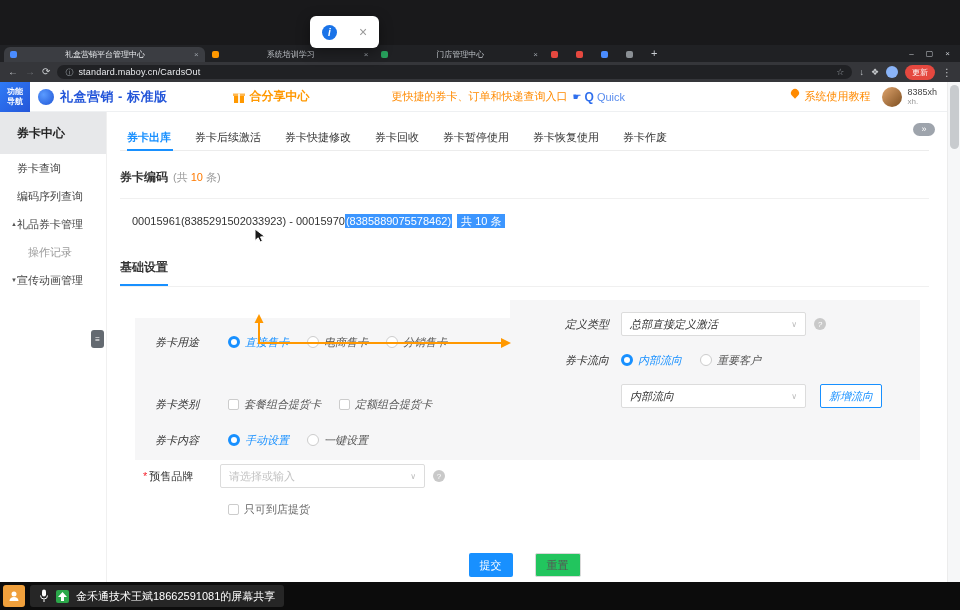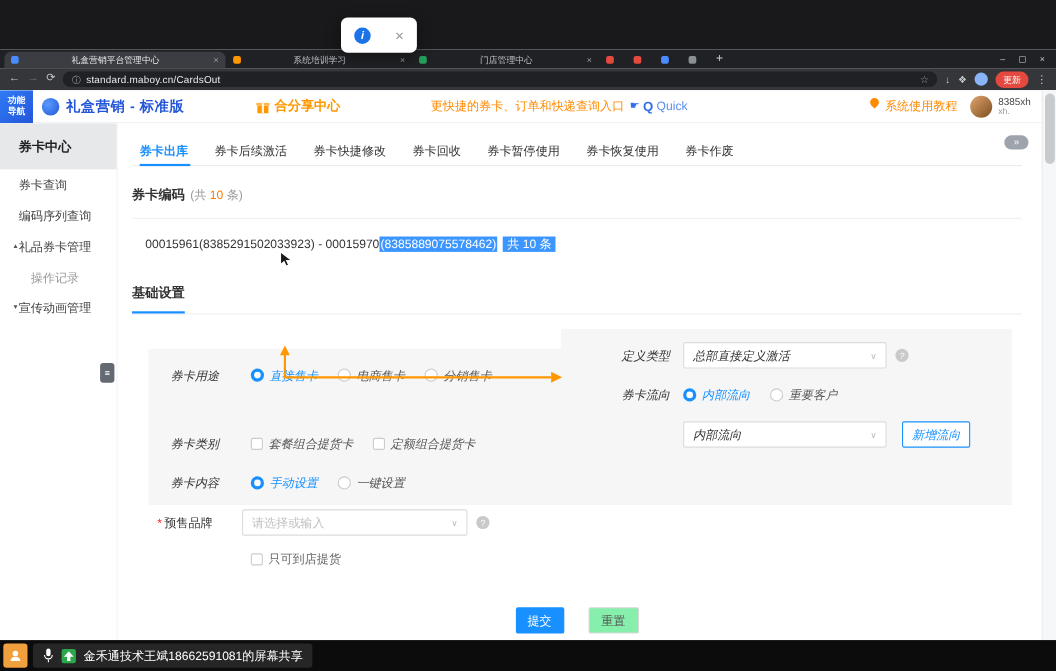--- a/index.html
+++ b/index.html
@@ -128,21 +128,21 @@
 
   .below { margin-left:15px; }
   .brand-row { display:flex; align-items:center; margin-top:4px; margin-left:8px; }
   .blabel { width:77px; font-size:11px; color:#333; flex:none; }
   .req { color:#f5222d; margin-right:2px; }
   .store-row { display:flex; align-items:center; margin-top:14px; margin-left:93px; font-size:11px; color:#666; }
 
   .footer { display:flex; justify-content:center; gap:22px; margin-top:36px; }
   .btn-primary { background:#1890ff; color:#fff; border:none; border-radius:2px; font-size:11px; height:24px; padding:0 11px;
                  display:flex; align-items:center; cursor:pointer; }
-  .btn-default { background:#86efac; color:#555; border:1px solid #d9d9d9; border-radius:2px; font-size:11px; height:24px; padding:0 11px;
+  .btn-default { background:#22c55e; color:#555; border:1px solid #d9d9d9; border-radius:2px; font-size:11px; height:24px; padding:0 11px;
                  display:flex; align-items:center; cursor:pointer; }
 
   .annot { position:absolute; left:0; top:0; pointer-events:none; }
   .cursor { position:absolute; left:147px; top:116px; pointer-events:none; }
 
   
   .share-bar { position:absolute; left:0; top:582px; width:960px; height:28px; background:#0c0c0c; display:flex; align-items:center; padding:0 3px; }
   .share-avatar { width:22px; height:22px; background:#f0a03c; border-radius:3px; display:flex; align-items:center; justify-content:center; flex:none; }
   .share-chip { margin-left:5px; background:#262626; border-radius:3px; height:22px; display:flex; align-items:center; padding:0 9px; gap:7px; }
   .green-ico { width:13px; height:13px; background:#2ba84a; border-radius:2px; display:flex; align-items:center; justify-content:center; flex:none; }

